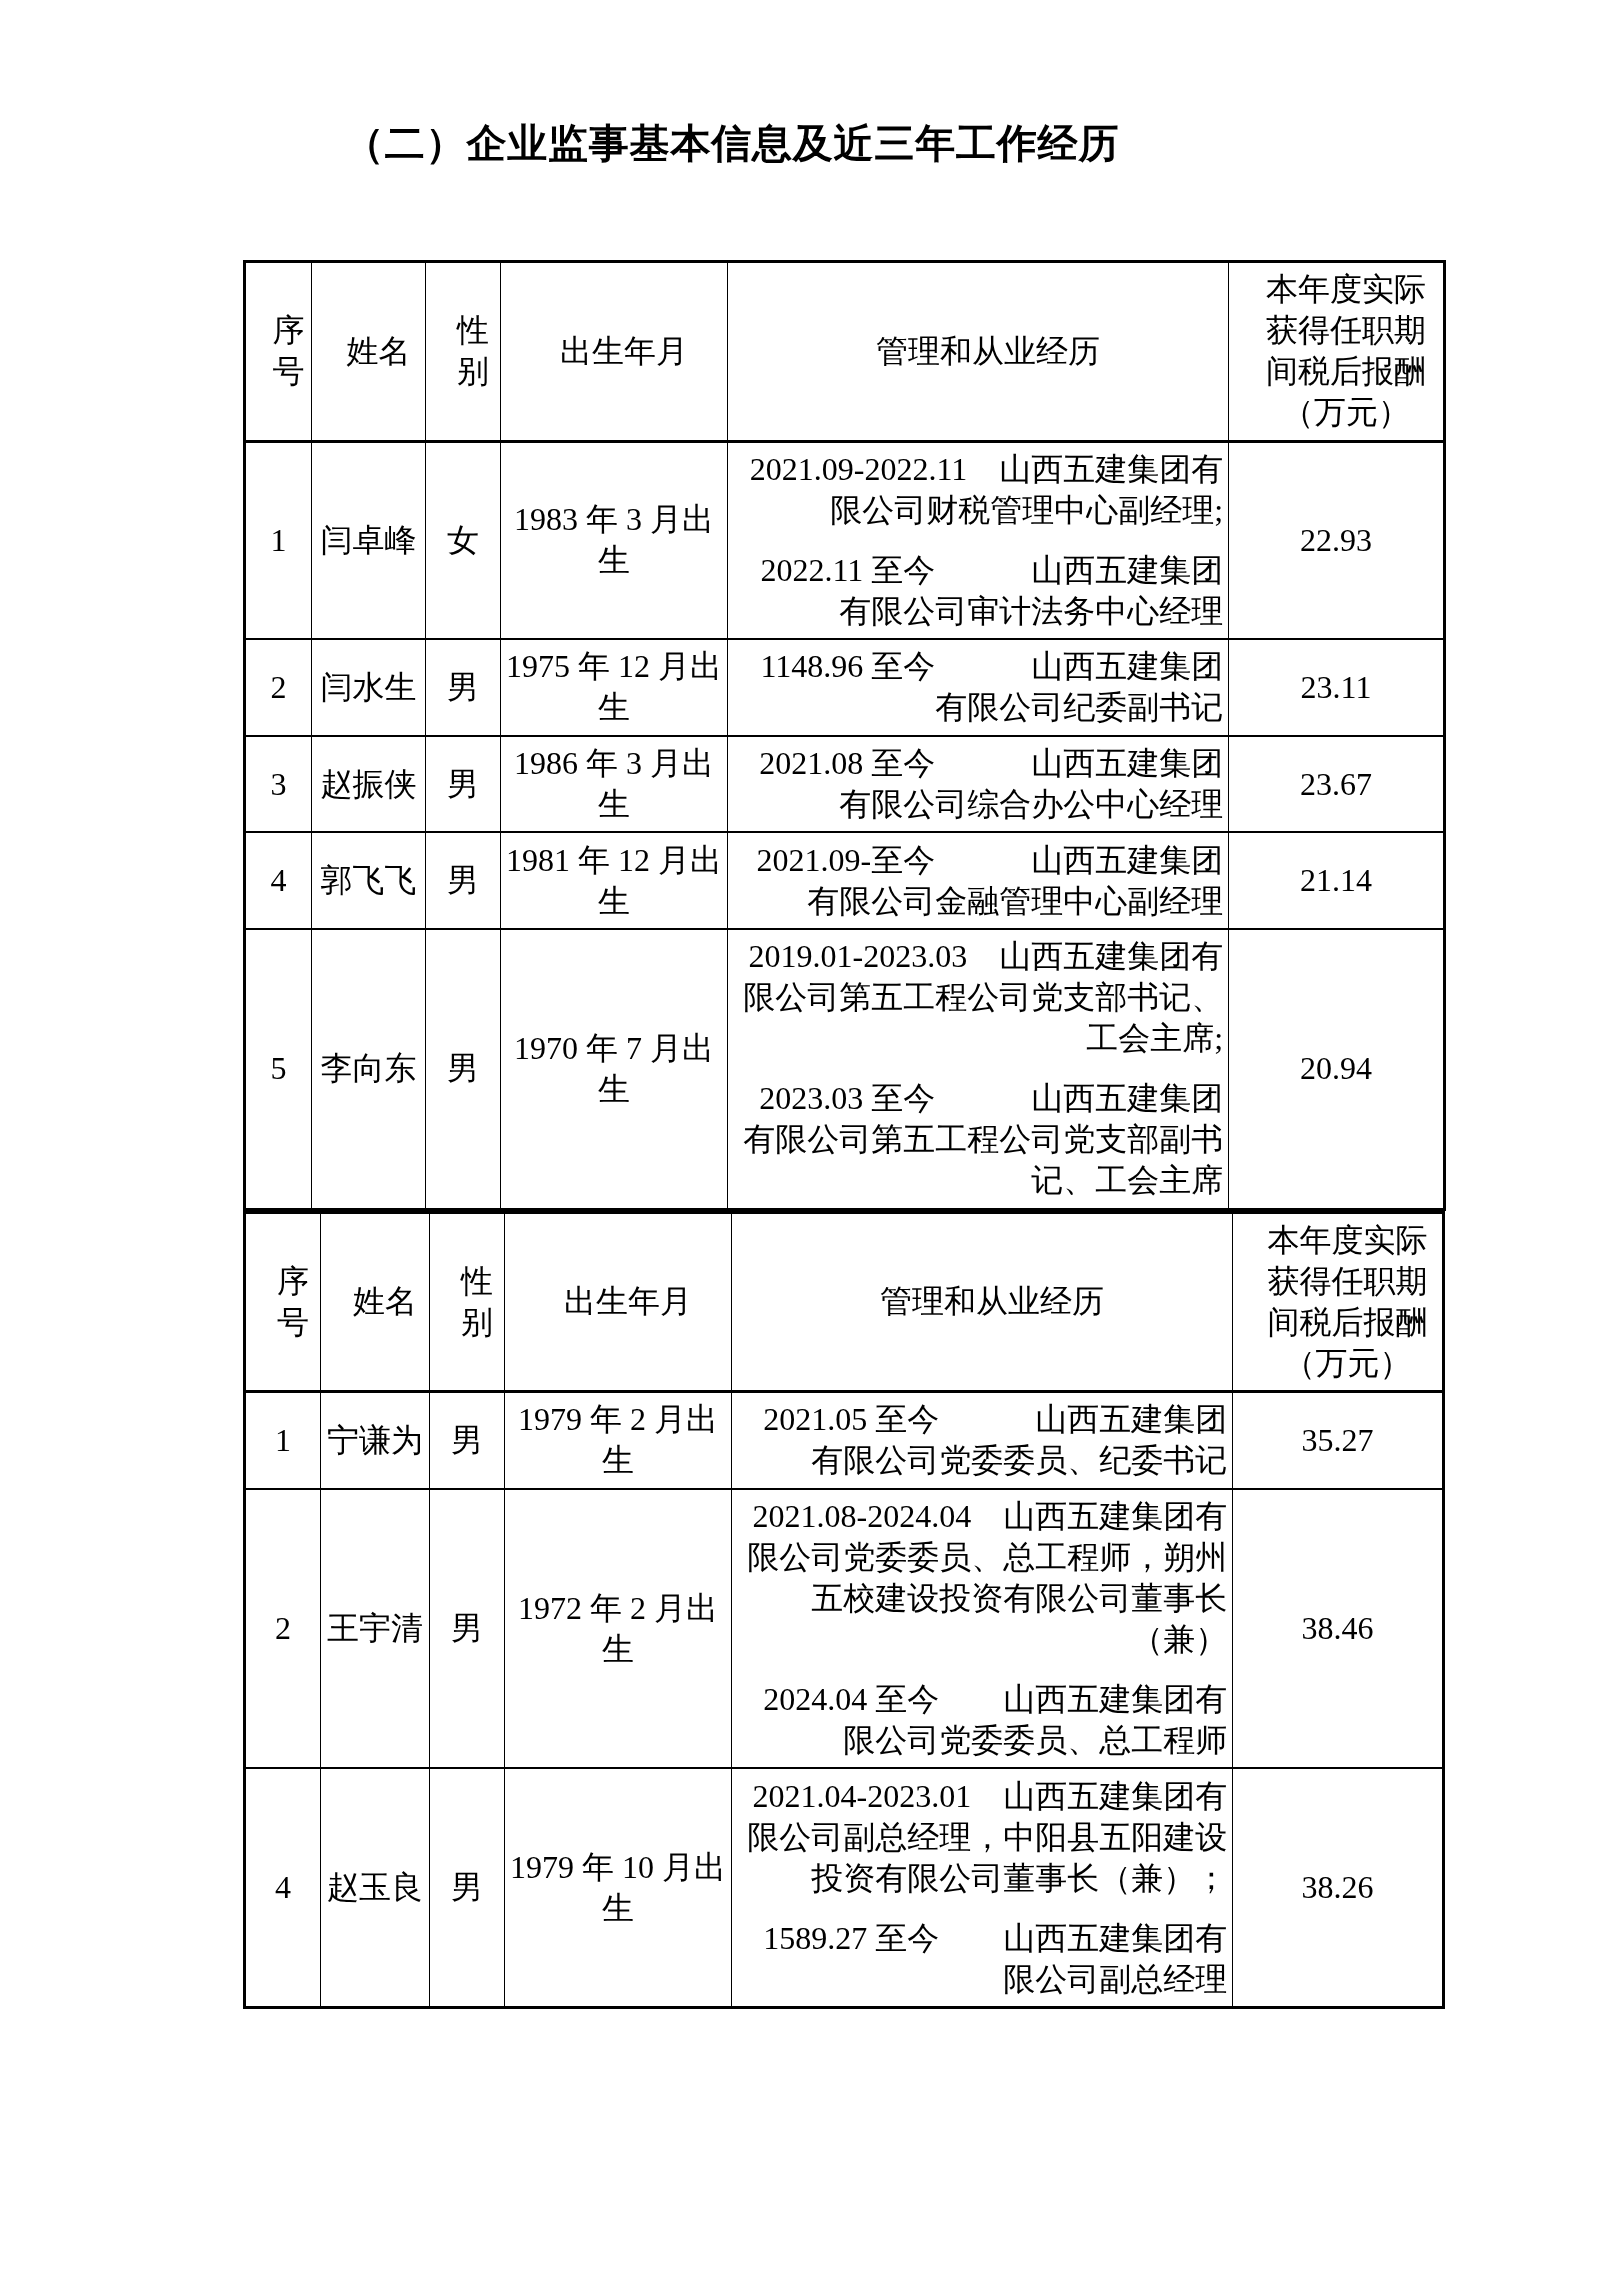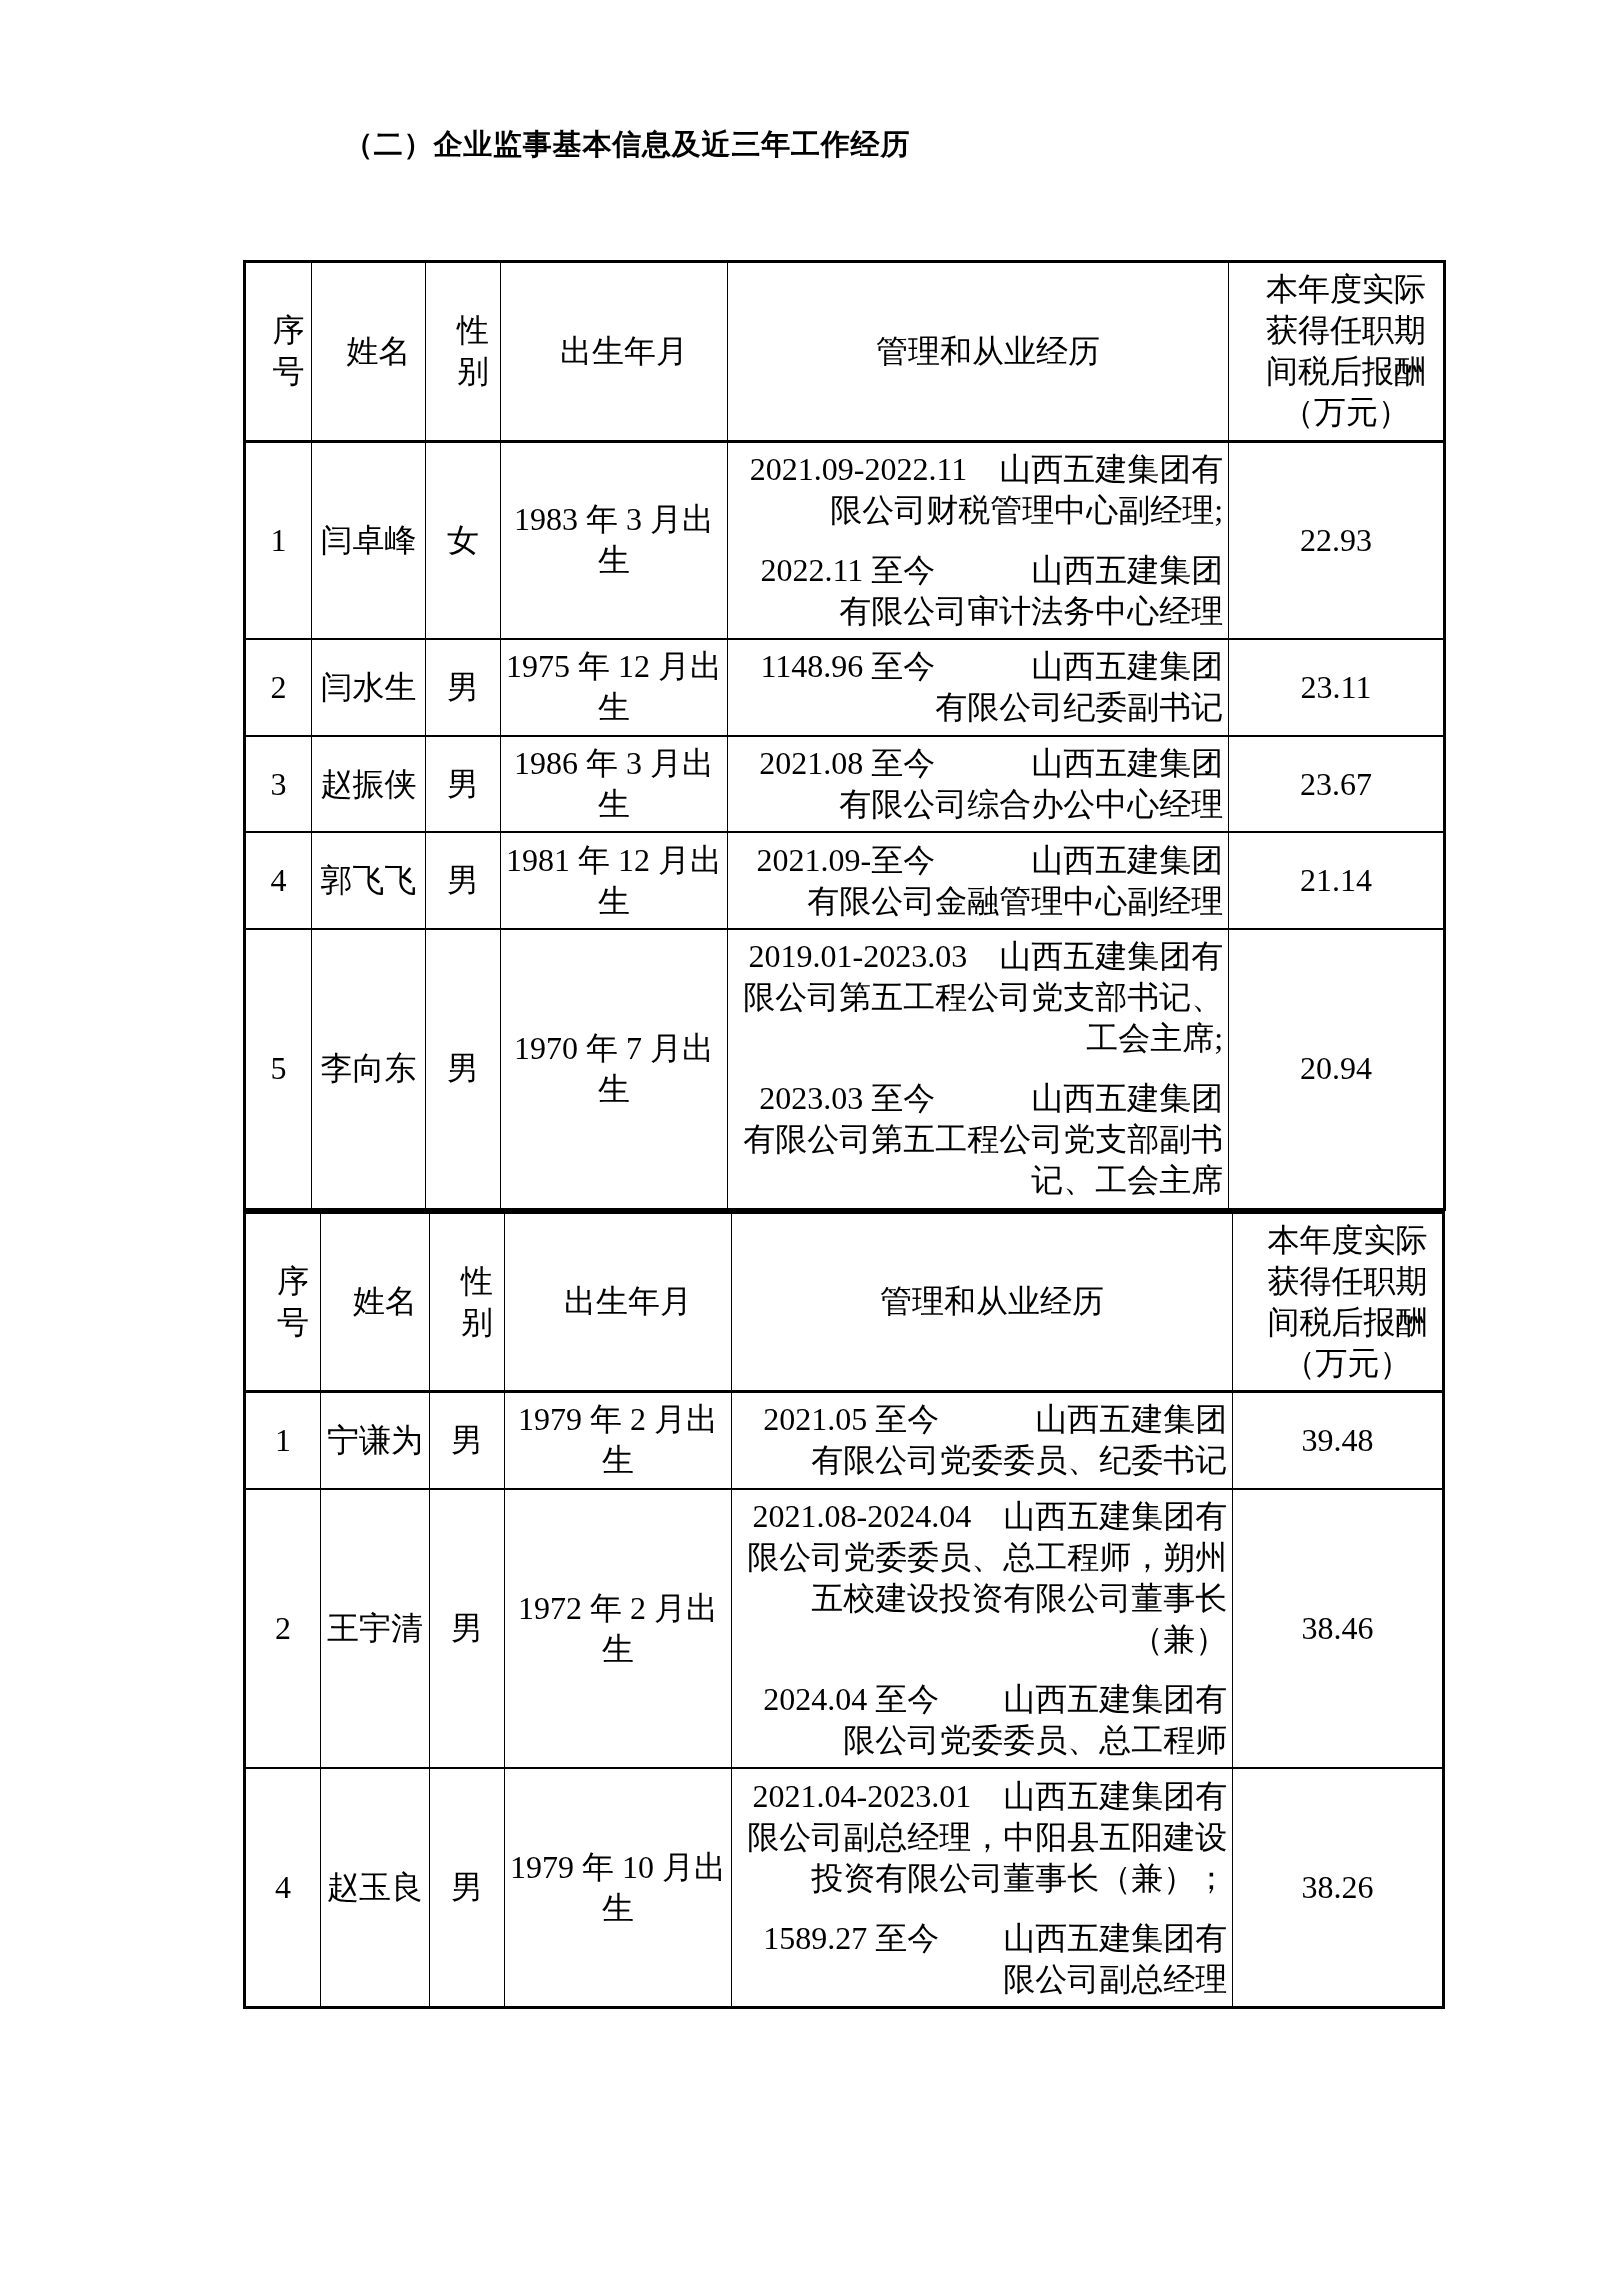--- a/index.html
+++ b/index.html
@@ -14,21 +14,21 @@
     font-family: "Liberation Serif", "DejaVu Serif", serif;
     position: relative;
     overflow: hidden;
   }
   .content {
     margin-left: 243px;
     width: 1198px;
     padding-top: 101px;
   }
   .section-title {
-    font-size: 29px;
+    font-size: 40px;
     font-weight: bold;
     line-height: 86px;
     text-indent: 101px;
     margin: 0;
     letter-spacing: 0.8px;
   }
   .section-title.first {
     margin-bottom: 73px;
   }
   .section-title.second {
@@ -208,21 +208,21 @@
       </thead>
       <tbody>
   <tr>
     <td class="c-no">1</td>
     <td class="c-name">宁谦为</td>
     <td class="c-gender">男</td>
     <td class="c-birth">1979 年 2 月出生</td>
     <td class="c-exp">
               <p class="exp">2021.05 至今　　　山西五建集团有限公司党委委员、纪委书记</p>
             </td>
-    <td class="c-pay">39.48</td>
+    <td class="c-pay">35.27</td>
   </tr>
 
   <tr>
     <td class="c-no">2</td>
     <td class="c-name">王宇清</td>
     <td class="c-gender">男</td>
     <td class="c-birth">1972 年 2 月出生</td>
     <td class="c-exp">
               <p class="exp">2021.08-2024.04　山西五建集团有限公司党委委员、总工程师，朔州五校建设投资有限公司董事长（兼）</p>
               <p class="exp">2024.04 至今　　山西五建集团有限公司党委委员、总工程师</p>

